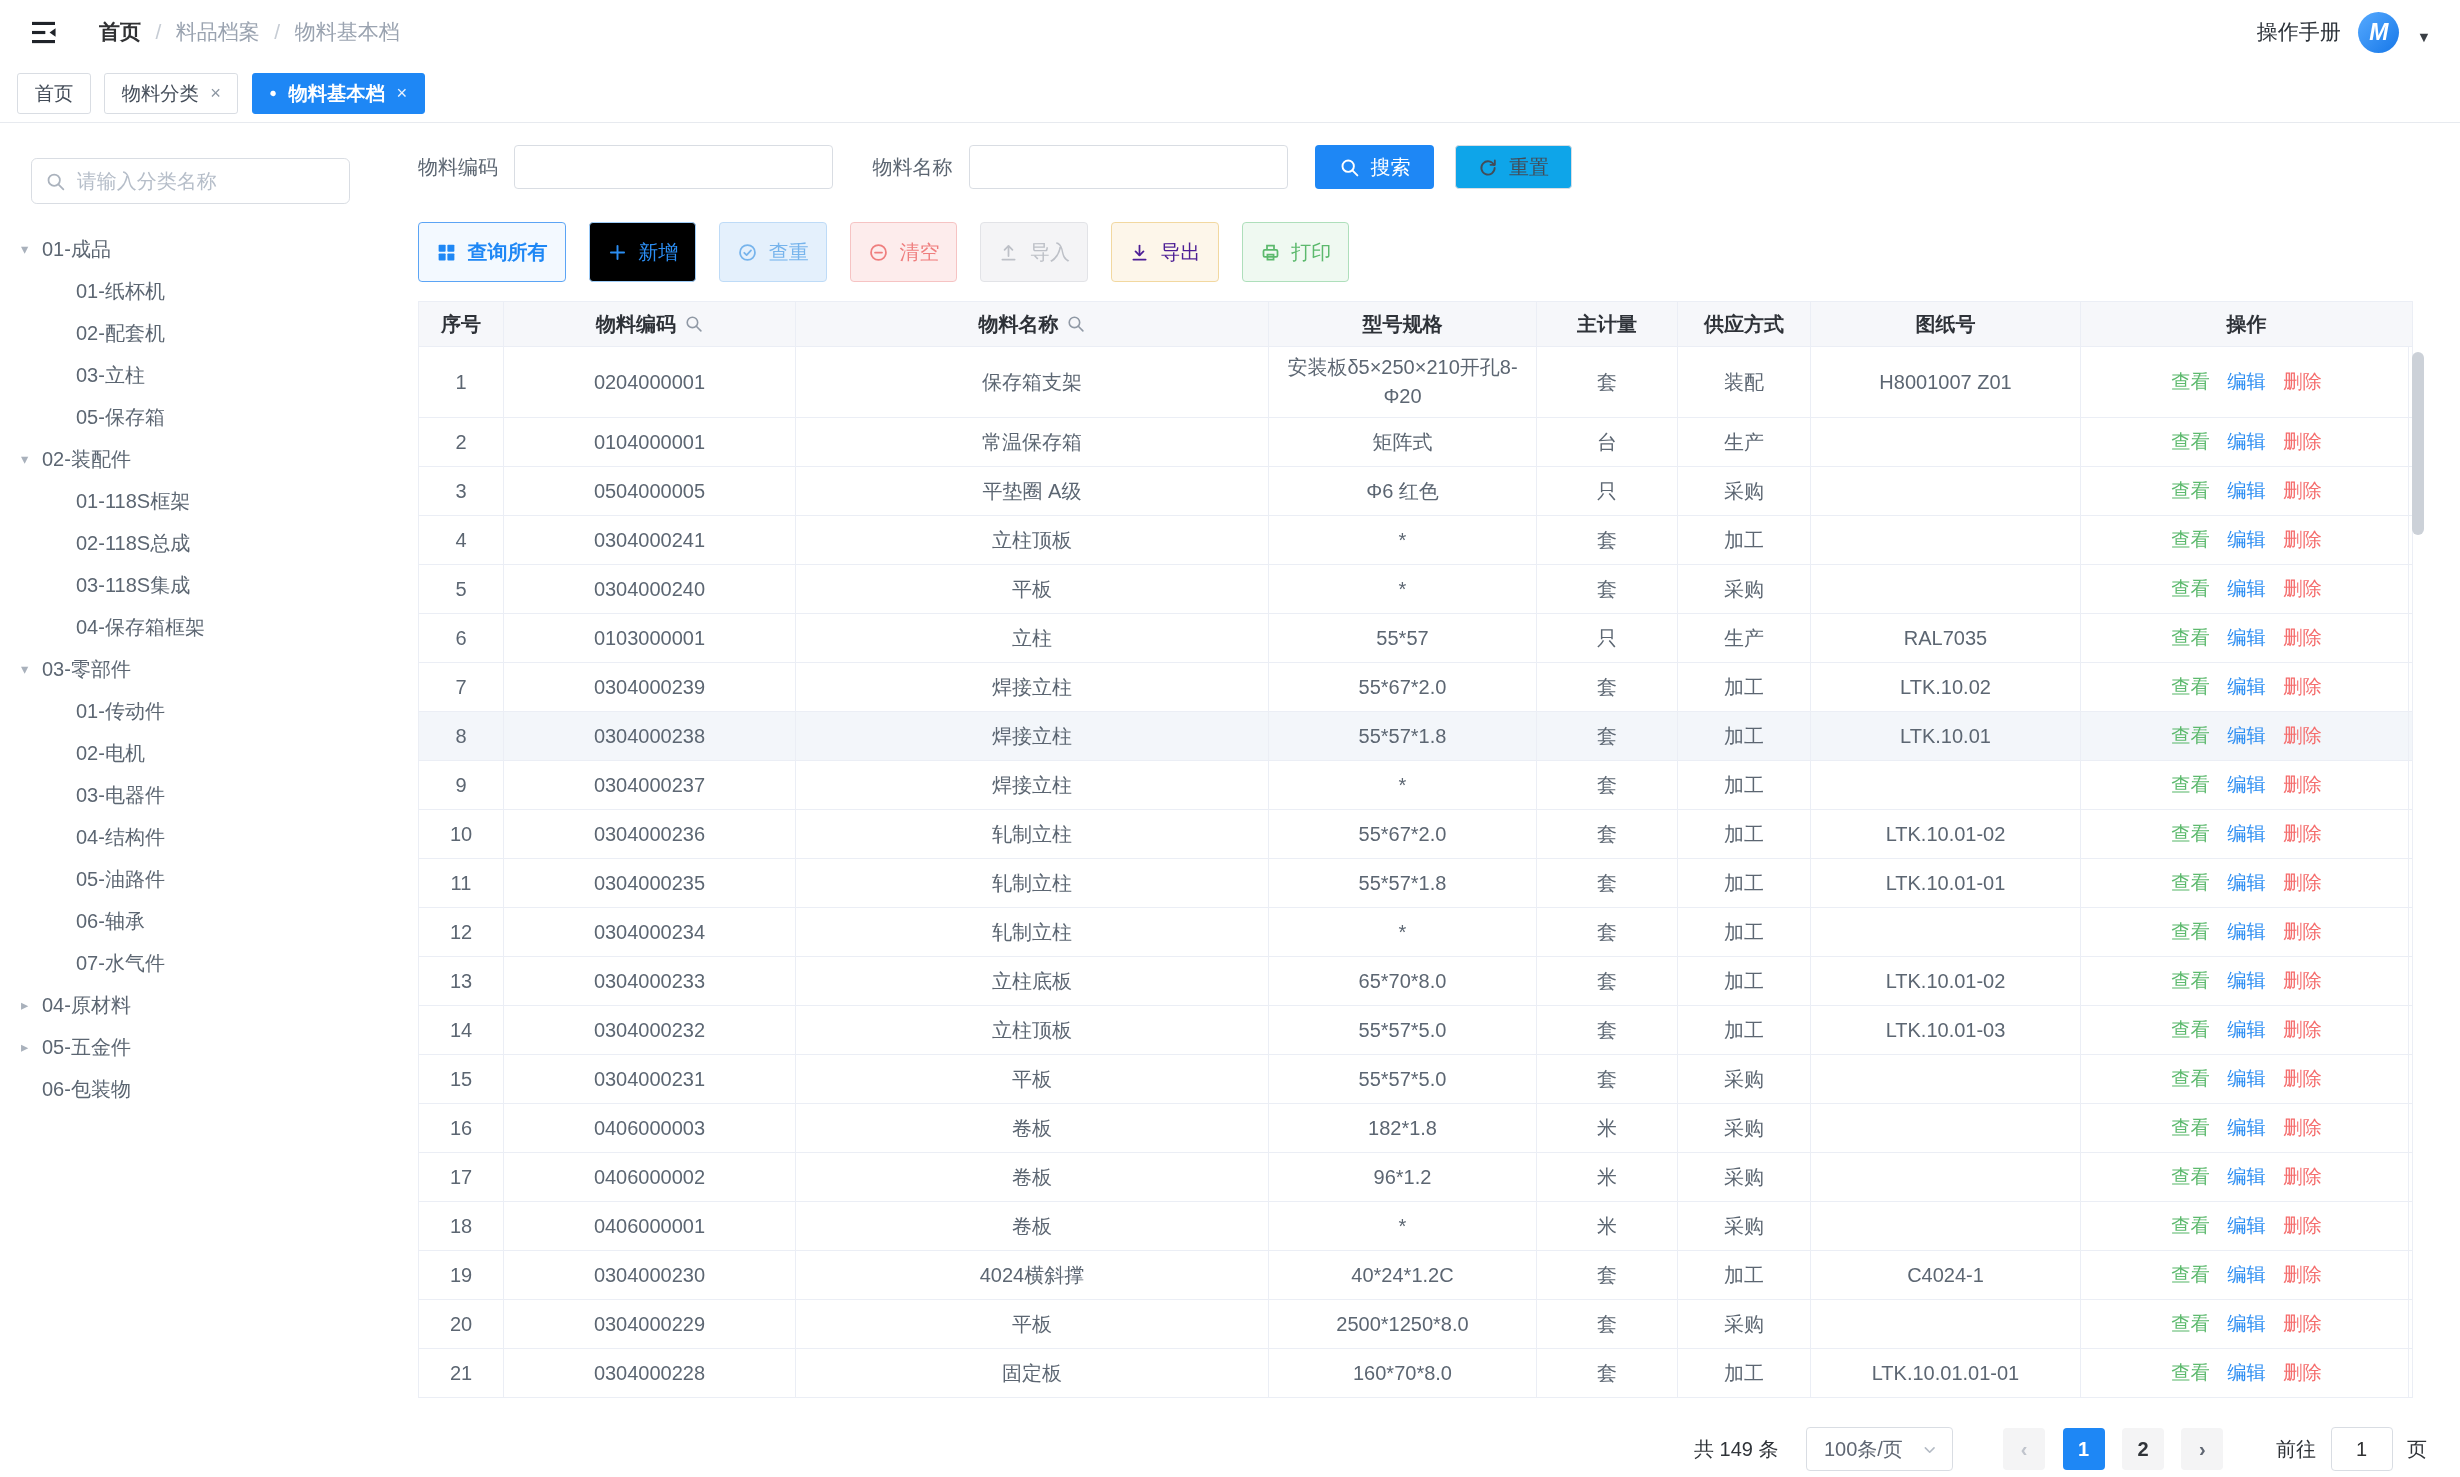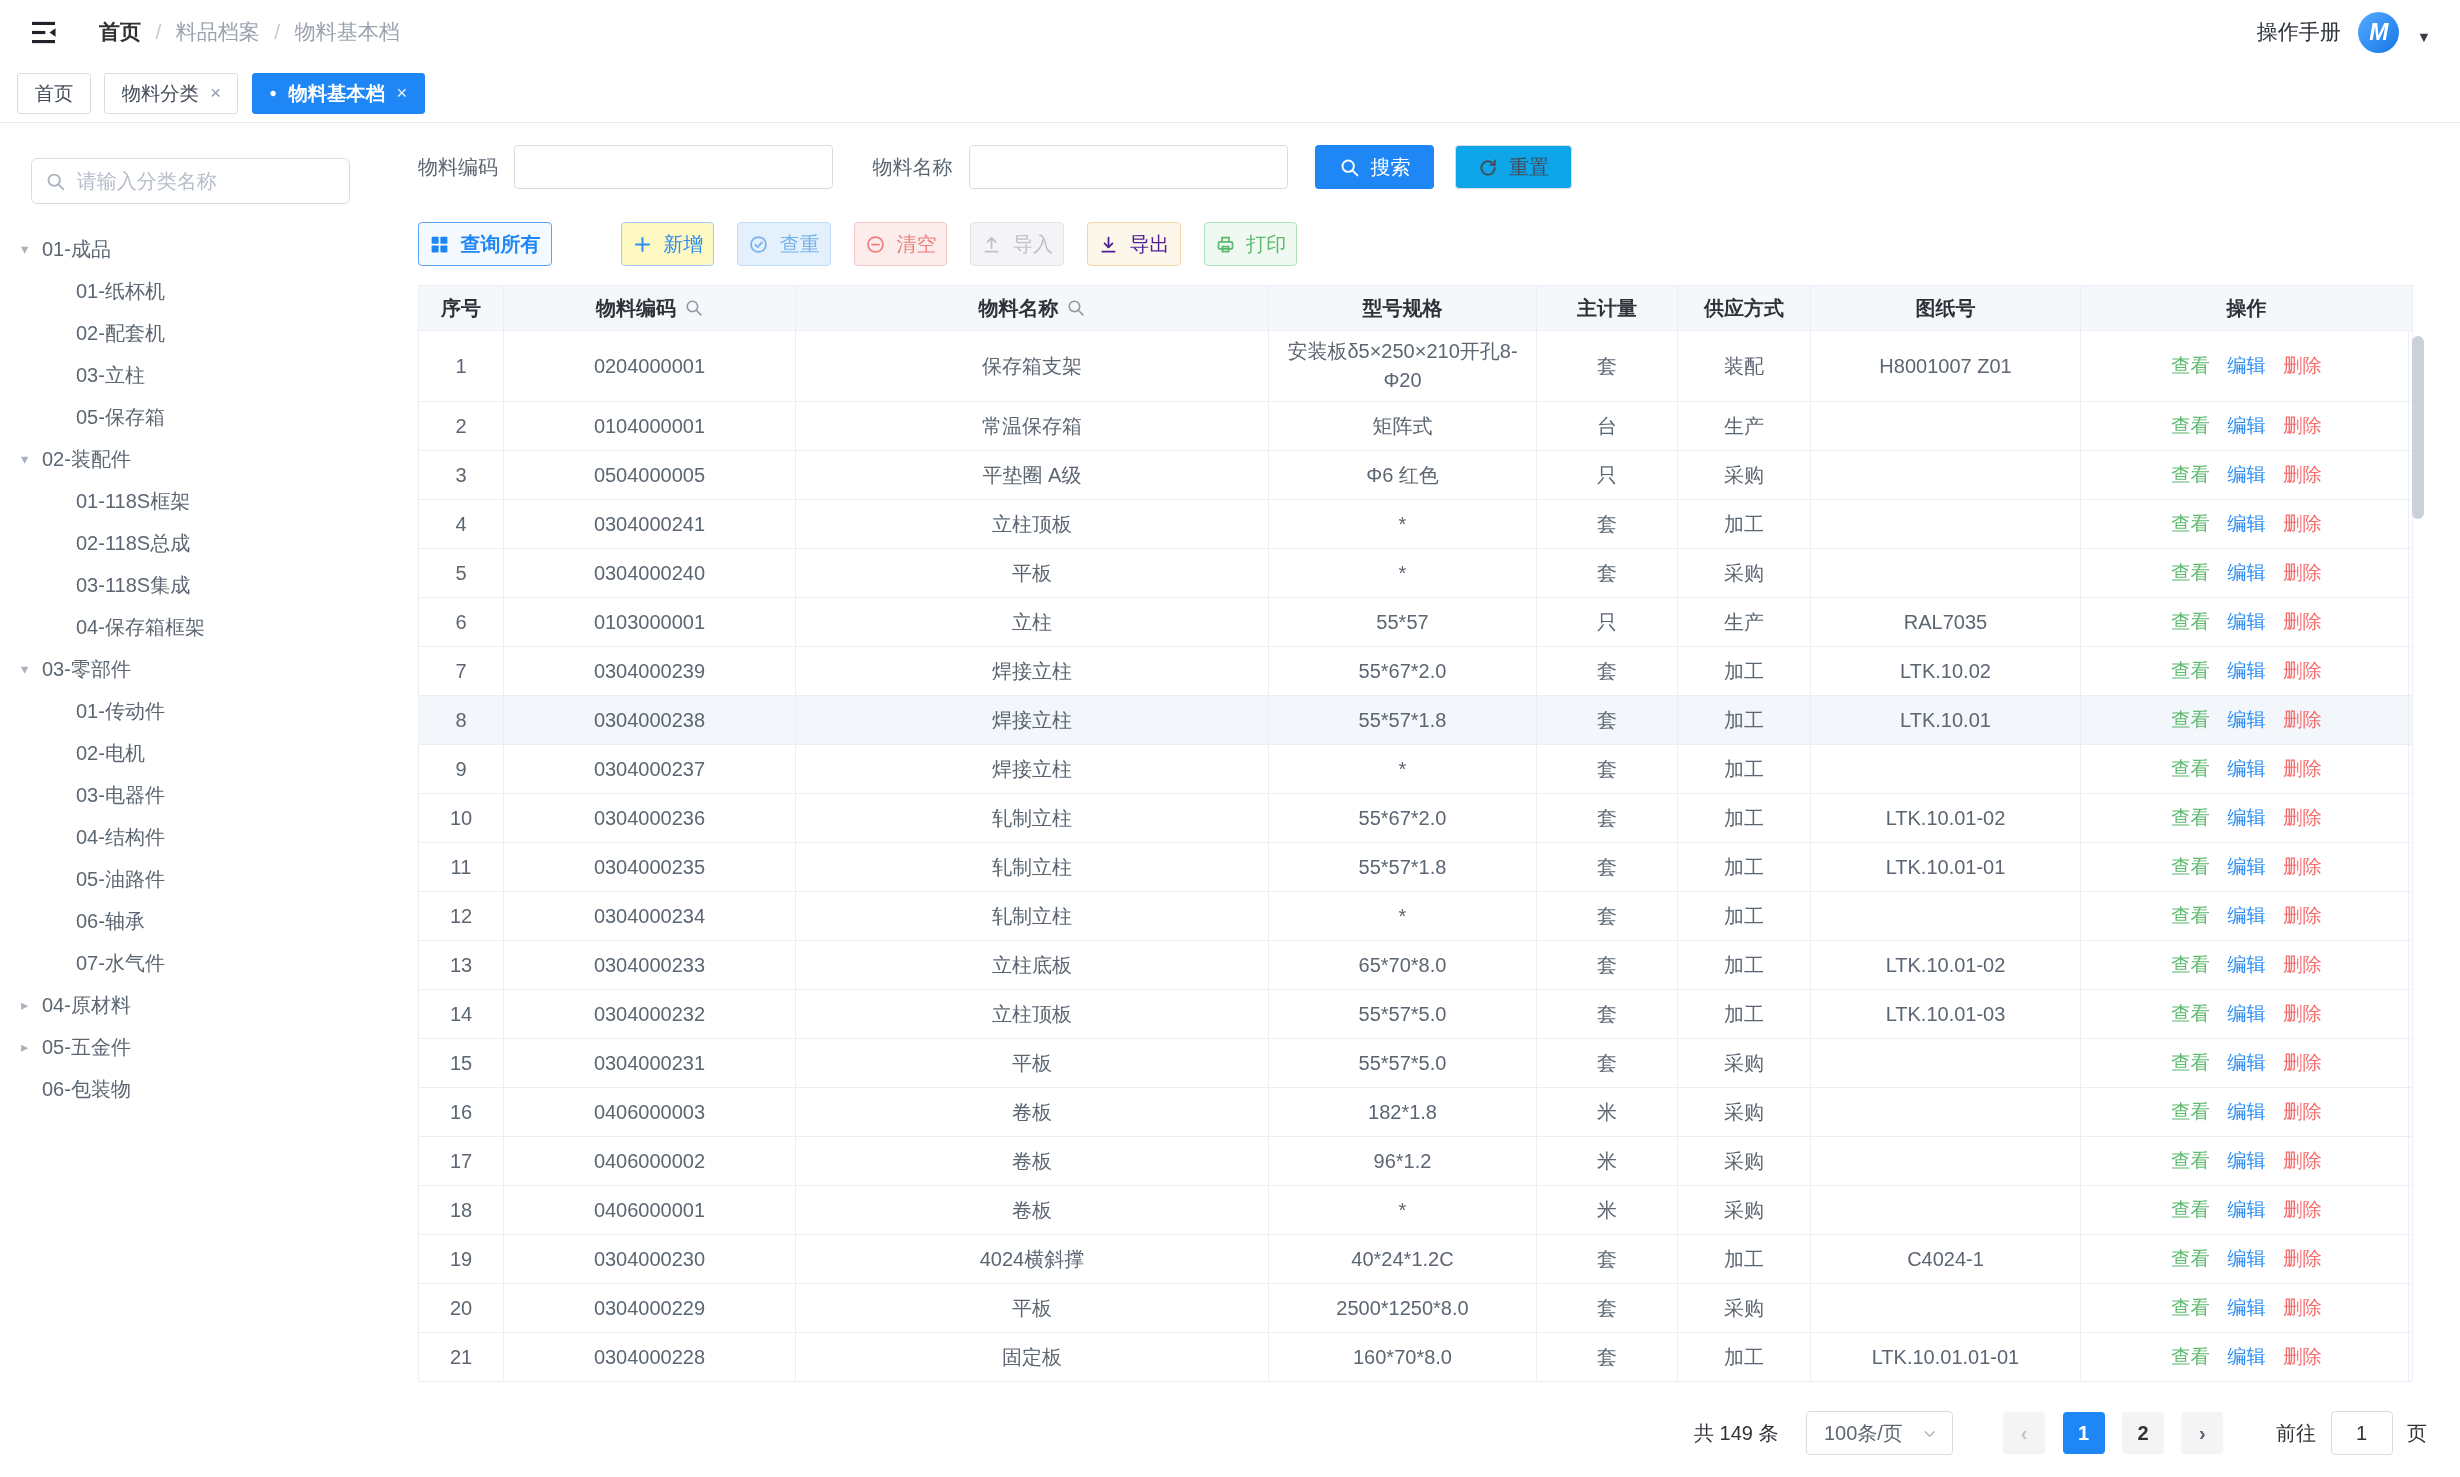--- a/index.html
+++ b/index.html
@@ -52,24 +52,24 @@
   .main{flex:1;padding-right:33px;min-width:0;}
   .filter-row{margin-top:22px;display:flex;align-items:center;}
   .f-label{color:var(--text-sec);margin-right:16.4px;}
   .f-group + .f-group{margin-left:39px;}
   .f-group{display:flex;align-items:center;}
   .f-input{width:319px;height:44px;border:1px solid var(--input-border);border-radius:3.9px;padding:0 13.5px;}
   .btn-search{margin-left:27px;height:44px;padding:0 24px;background:var(--primary);color:#fff;border-radius:3.9px;display:flex;align-items:center;gap:10.6px;}
   .btn-reset{margin-left:21px;height:44px;padding:0 22px;background:#0ea5e9;border:1px solid var(--input-border);border-radius:3.9px;color:#434c58;display:flex;align-items:center;gap:10.6px;}
 
   .toolbar{margin-top:33px;display:flex;gap:23px;}
-  .tbtn{height:44px;padding:0 10px;border-radius:3.9px;border:1px solid;display:flex;align-items:center;gap:10.6px;}
+  .tbtn{height:60px;padding:0 17px;border-radius:3.9px;border:1px solid;display:flex;align-items:center;gap:10.6px;}
   .tbtn .ic{font-size:21px;}
   .tb-query{background:#f3f9ff;border-color:#5ba4f5;color:#1e87f5;font-weight:bold;}
-  .tb-blue{background:#fef9c3;border-color:#9fcdf9;color:#2b8df2;margin-left:46px;}
+  .tb-blue{background:#000000;border-color:#9fcdf9;color:#2b8df2;}
   .tb-blue-muted{background:#e4f0fc;border-color:#bedbf7;color:#77b4ec;}
   .tb-red{background:#fdecec;border-color:#f6c3c3;color:#ef7e7e;}
   .tb-disabled{background:#f4f4f6;border-color:#e2e3e7;color:#bdc0c7;cursor:not-allowed;}
   .tb-yellow{background:#fdf6ea;border-color:#f2d8a0;color:#4c1d95;}
   .tb-green{background:#eff9f1;border-color:#aedfbb;color:#5cb96d;}
 
   
   .table-wrap{margin-top:19.3px;position:relative;padding-right:19.3px;}
   table{width:100%;border-collapse:collapse;table-layout:fixed;}
   th{height:45px;background:#f6f7fa;border:1px solid var(--border);font-size:20px;color:#2e3238;font-weight:bold;text-align:center;}

